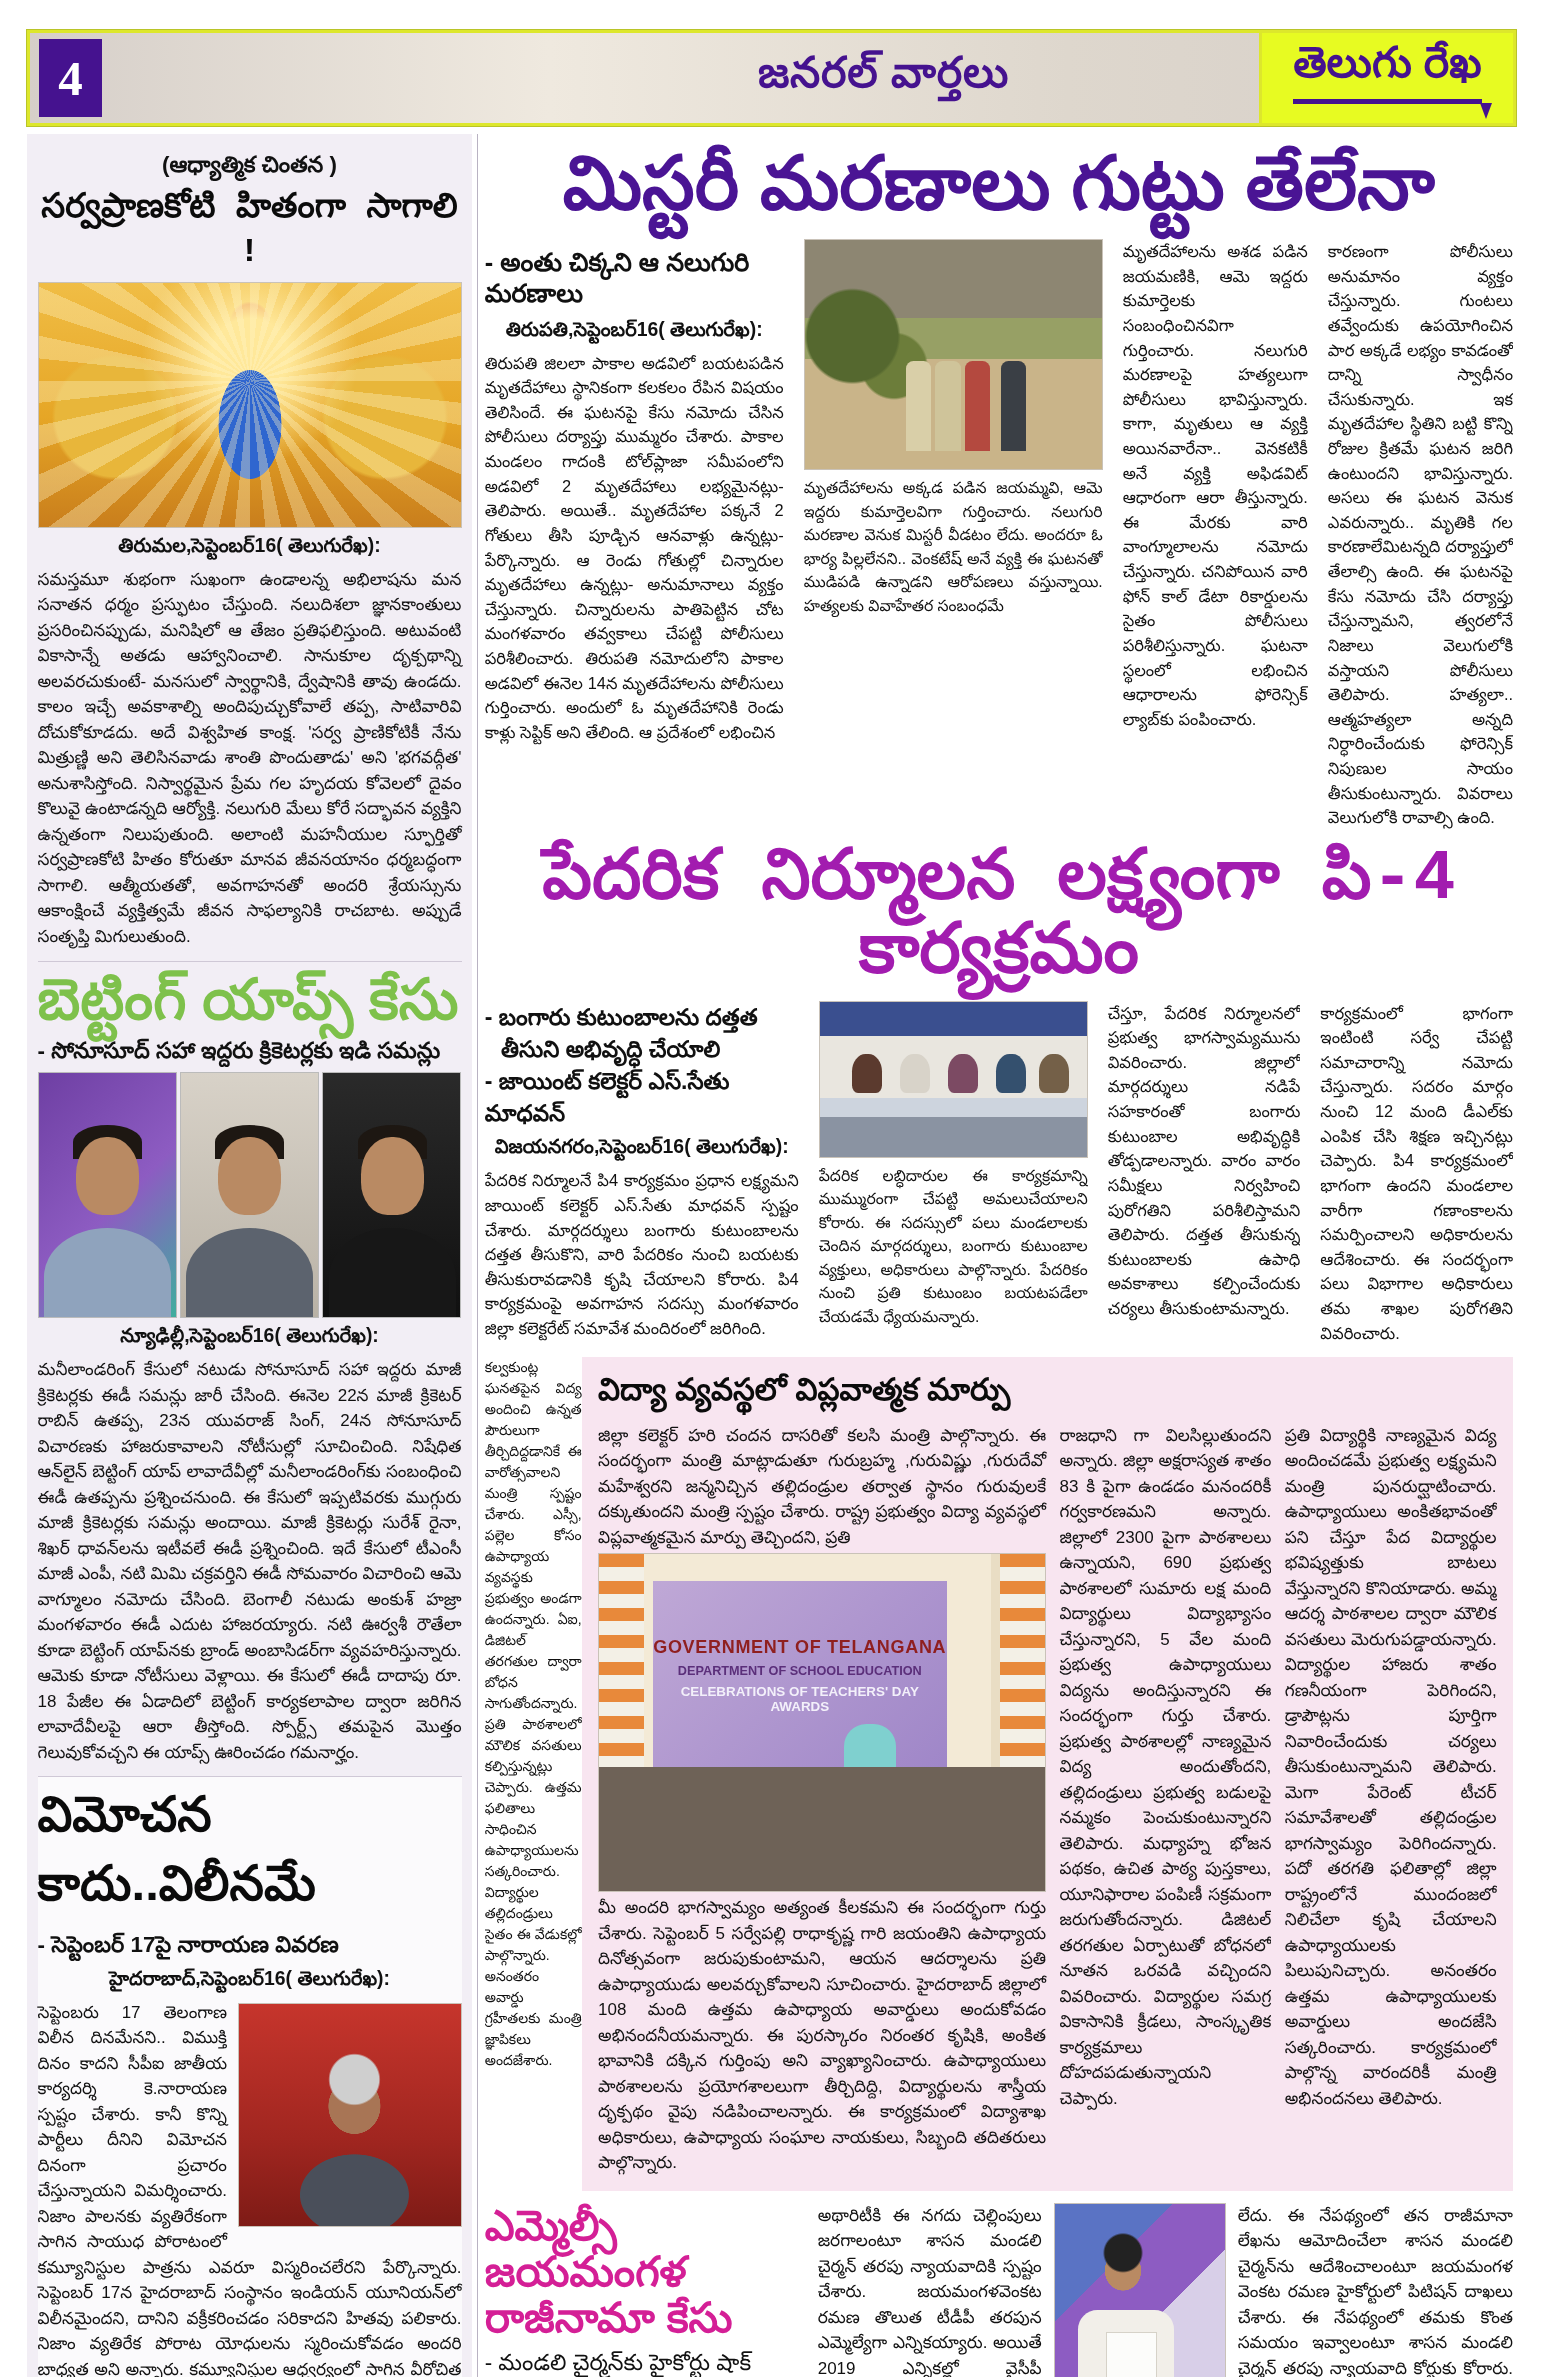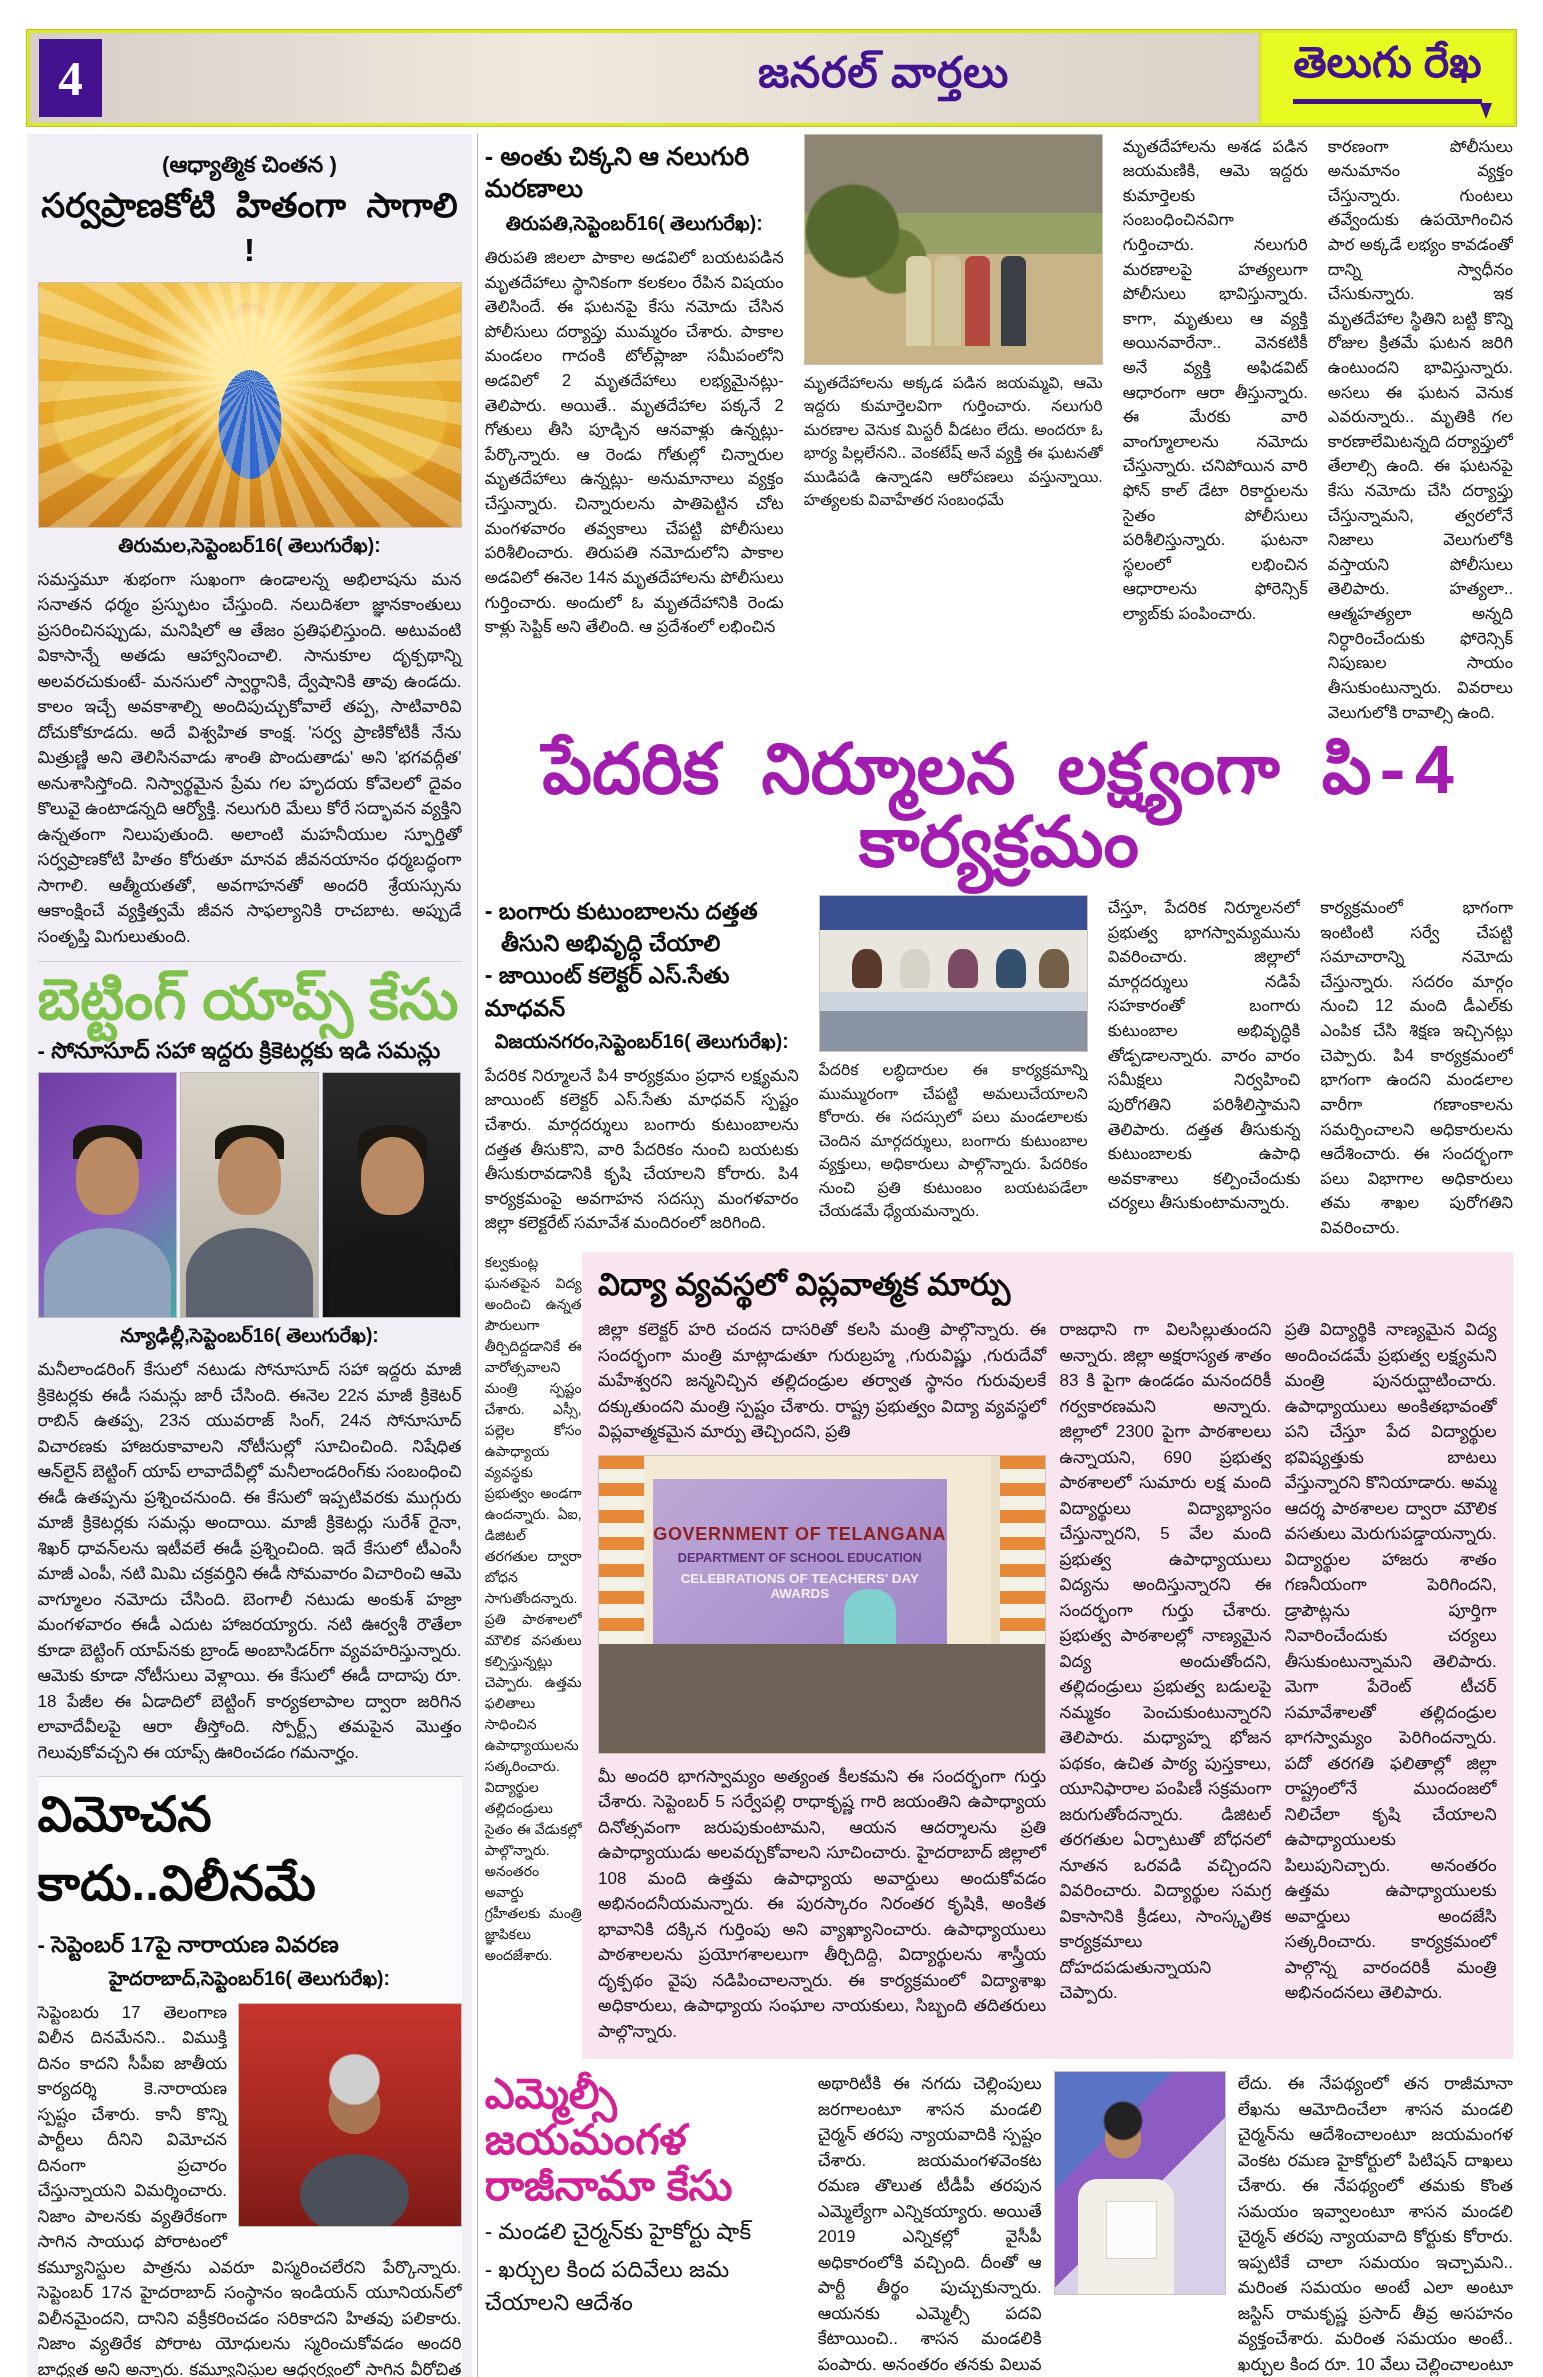--- a/index.html
+++ b/index.html
@@ -116,21 +116,21 @@
   .photo-meeting .q5 { left:82%; background:#746048; }
 
   
   .lower-row { display:flex; margin-top:12px; }
   .strip-col { width:97px; font-size:14px; line-height:1.5; text-align:justify; overflow:hidden; }
   .pink-panel { flex:1; background:#f8e5f0; padding:15px 16.4px; overflow:hidden; }
   .edu-headline { font-size:31px; margin-bottom:7.5px; }
   .edu-cols { display:flex; gap:13.4px; }
   .edu-colA { width:448px; }
   .edu-colB, .edu-colC { flex:1; overflow:hidden; }
-  .photo-teachers { width:100%; height:299px; margin:10px 0;
+  .photo-teachers { width:100%; height:339px; margin:3px 0;
      background:linear-gradient(90deg,#e9ddc4 0 10%, #f3ead6 10% 88%, #e9ddc4 88% 100%); }
   .photo-teachers .banner { position:absolute; left:12%; top:8%; width:66%; height:56%;
      background:linear-gradient(135deg,#bfa8d6,#9f86c8); display:flex; flex-direction:column; align-items:center;
      justify-content:center; gap:6px; text-align:center; }
   .photo-teachers .banner .b1 { color:#8f1f1f; font-weight:bold; font-size:18px; letter-spacing:0.7px; }
   .photo-teachers .banner .b2 { color:#5b2f7a; font-weight:bold; font-size:12.7px; }
   .photo-teachers .banner .b3 { color:#f3f0fa; font-weight:bold; font-size:13.4px; }
   .photo-teachers .crowd { position:absolute; bottom:0; left:0; right:0; height:40%;
      background:linear-gradient(180deg, rgba(0,0,0,0) 0 8%, #6e6257 8% 100%);
      -webkit-mask:linear-gradient(#000,#000); }
@@ -219,20 +219,21 @@
           <div class="bodytext">సెప్టెంబరు 17 తెలంగాణ విలీన దినమేనని.. విముక్తి దినం కాదని సీపీఐ జాతీయ కార్యదర్శి కె.నారాయణ స్పష్టం చేశారు. కానీ కొన్ని పార్టీలు దీనిని విమోచన దినంగా ప్రచారం చేస్తున్నాయని విమర్శించారు. నిజాం పాలనకు వ్యతిరేకంగా సాగిన సాయుధ పోరాటంలో కమ్యూనిస్టుల పాత్రను ఎవరూ విస్మరించలేరని పేర్కొన్నారు. సెప్టెంబర్ 17న హైదరాబాద్ సంస్థానం ఇండియన్ యూనియన్‌లో విలీనమైందని, దానిని వక్రీకరించడం సరికాదని హితవు పలికారు. నిజాం వ్యతిరేక పోరాట యోధులను స్మరించుకోవడం అందరి బాధ్యత అని అన్నారు. కమ్యూనిస్టుల ఆధ్వర్యంలో సాగిన వీరోచిత పోరాటాల ఫలితంగానే భూస్వామ్య విధానం అంతమైందని, ఆ చరిత్రను భావితరాలకు తెలియజేయాలన్నారు.</div>
         </div>
       </div>
     </div>
 
     <div class="vdiv"></div>
 
     <div class="maincol">
 
       <div>
+        <div class="hl-purple">మిస్టరీ మరణాలు గుట్టు తేలేనా</div>
         <div class="m-row">
           <div class="m-col" style="width:299px;">
             <div class="subhead" style="font-size:25.4px;">- అంతు చిక్కని ఆ నలుగురి మరణాలు</div>
             <div class="dateline">తిరుపతి,సెప్టెంబర్16( తెలుగురేఖ):</div>
             <div class="bodytext">తిరుపతి జిలలా పాకాల అడవిలో బయటపడిన మృతదేహాలు స్థానికంగా కలకలం రేపిన విషయం తెలిసిందే. ఈ ఘటనపై కేసు నమోదు చేసిన పోలీసులు దర్యాప్తు ముమ్మరం చేశారు. పాకాల మండలం గాదంకి టోల్‌ప్లాజా సమీపంలోని అడవిలో 2 మృతదేహాలు లభ్యమైనట్లు- తెలిపారు. అయితే.. మృతదేహాల పక్కనే 2 గోతులు తీసి పూడ్చిన ఆనవాళ్లు ఉన్నట్లు- పేర్కొన్నారు. ఆ రెండు గోతుల్లో చిన్నారుల మృతదేహాలు ఉన్నట్లు- అనుమానాలు వ్యక్తం చేస్తున్నారు. చిన్నారులను పాతిపెట్టిన చోట మంగళవారం తవ్వకాలు చేపట్టి పోలీసులు పరిశీలించారు. తిరుపతి నమోదులోని పాకాల అడవిలో ఈనెల 14న మృతదేహాలను పోలీసులు గుర్తించారు. అందులో ఓ మృతదేహానికి రెండు కాళ్లు సెప్టిక్ అని తేలింది. ఆ ప్రదేశంలో లభించిన</div>
           </div>
           <div class="m-col" style="width:299px;">
             <div class="photo photo-forest">
               <div class="fig f1"></div>
               <div class="fig f2"></div>

